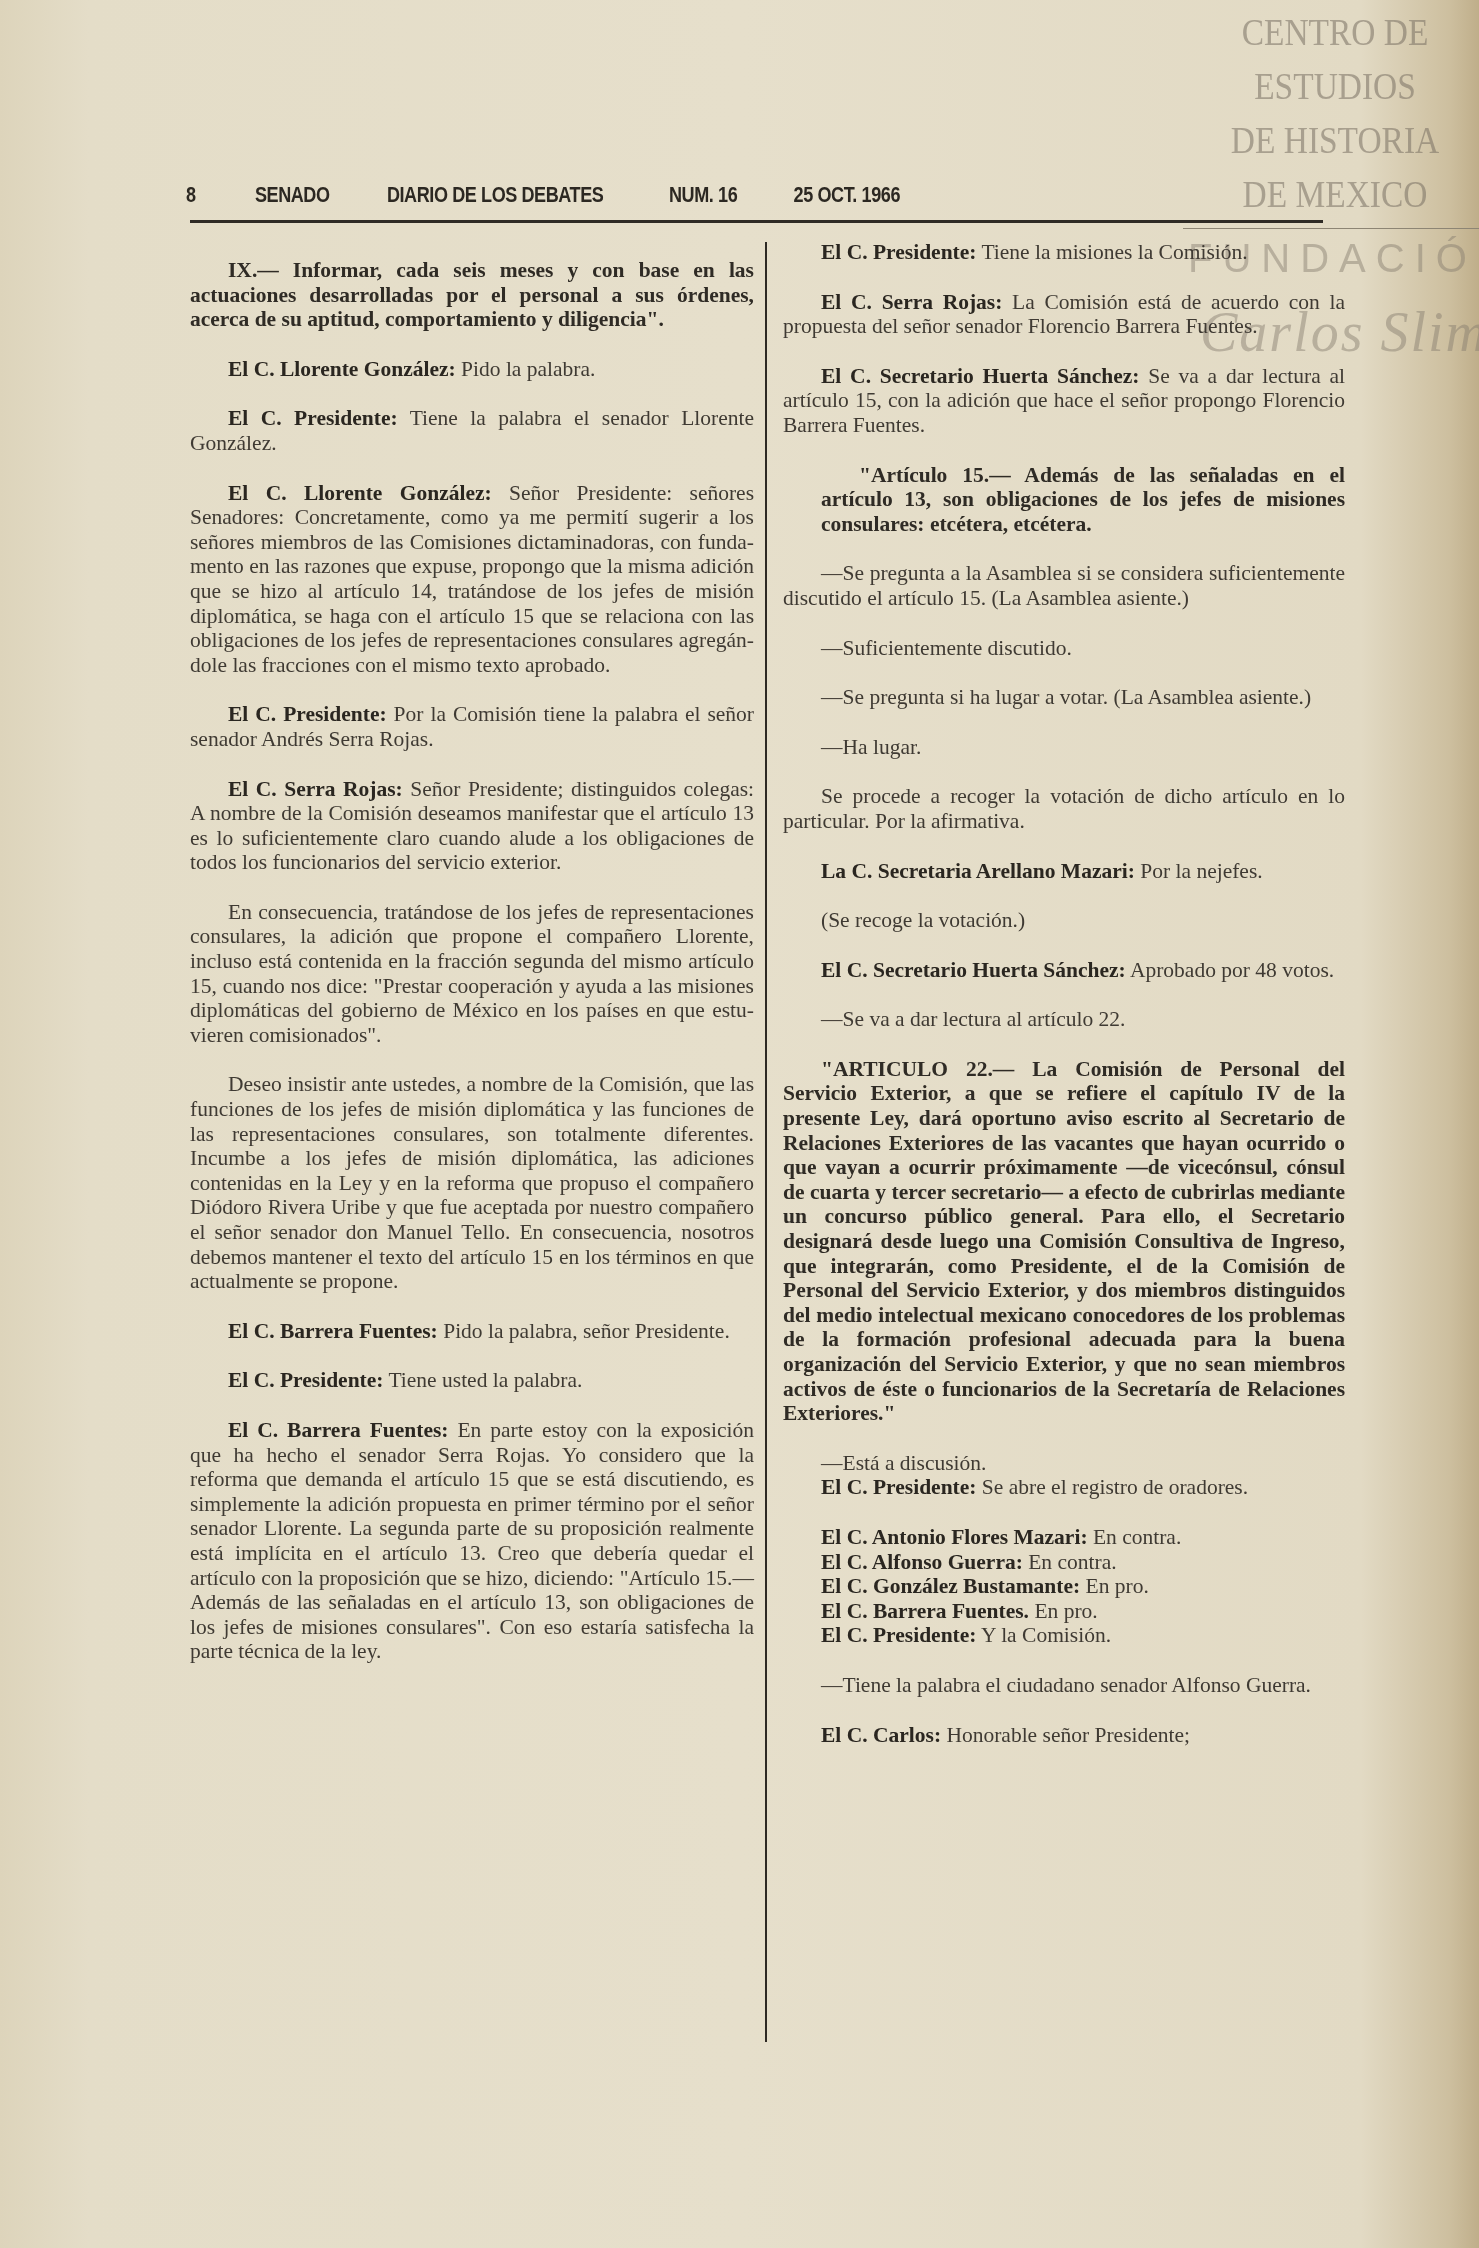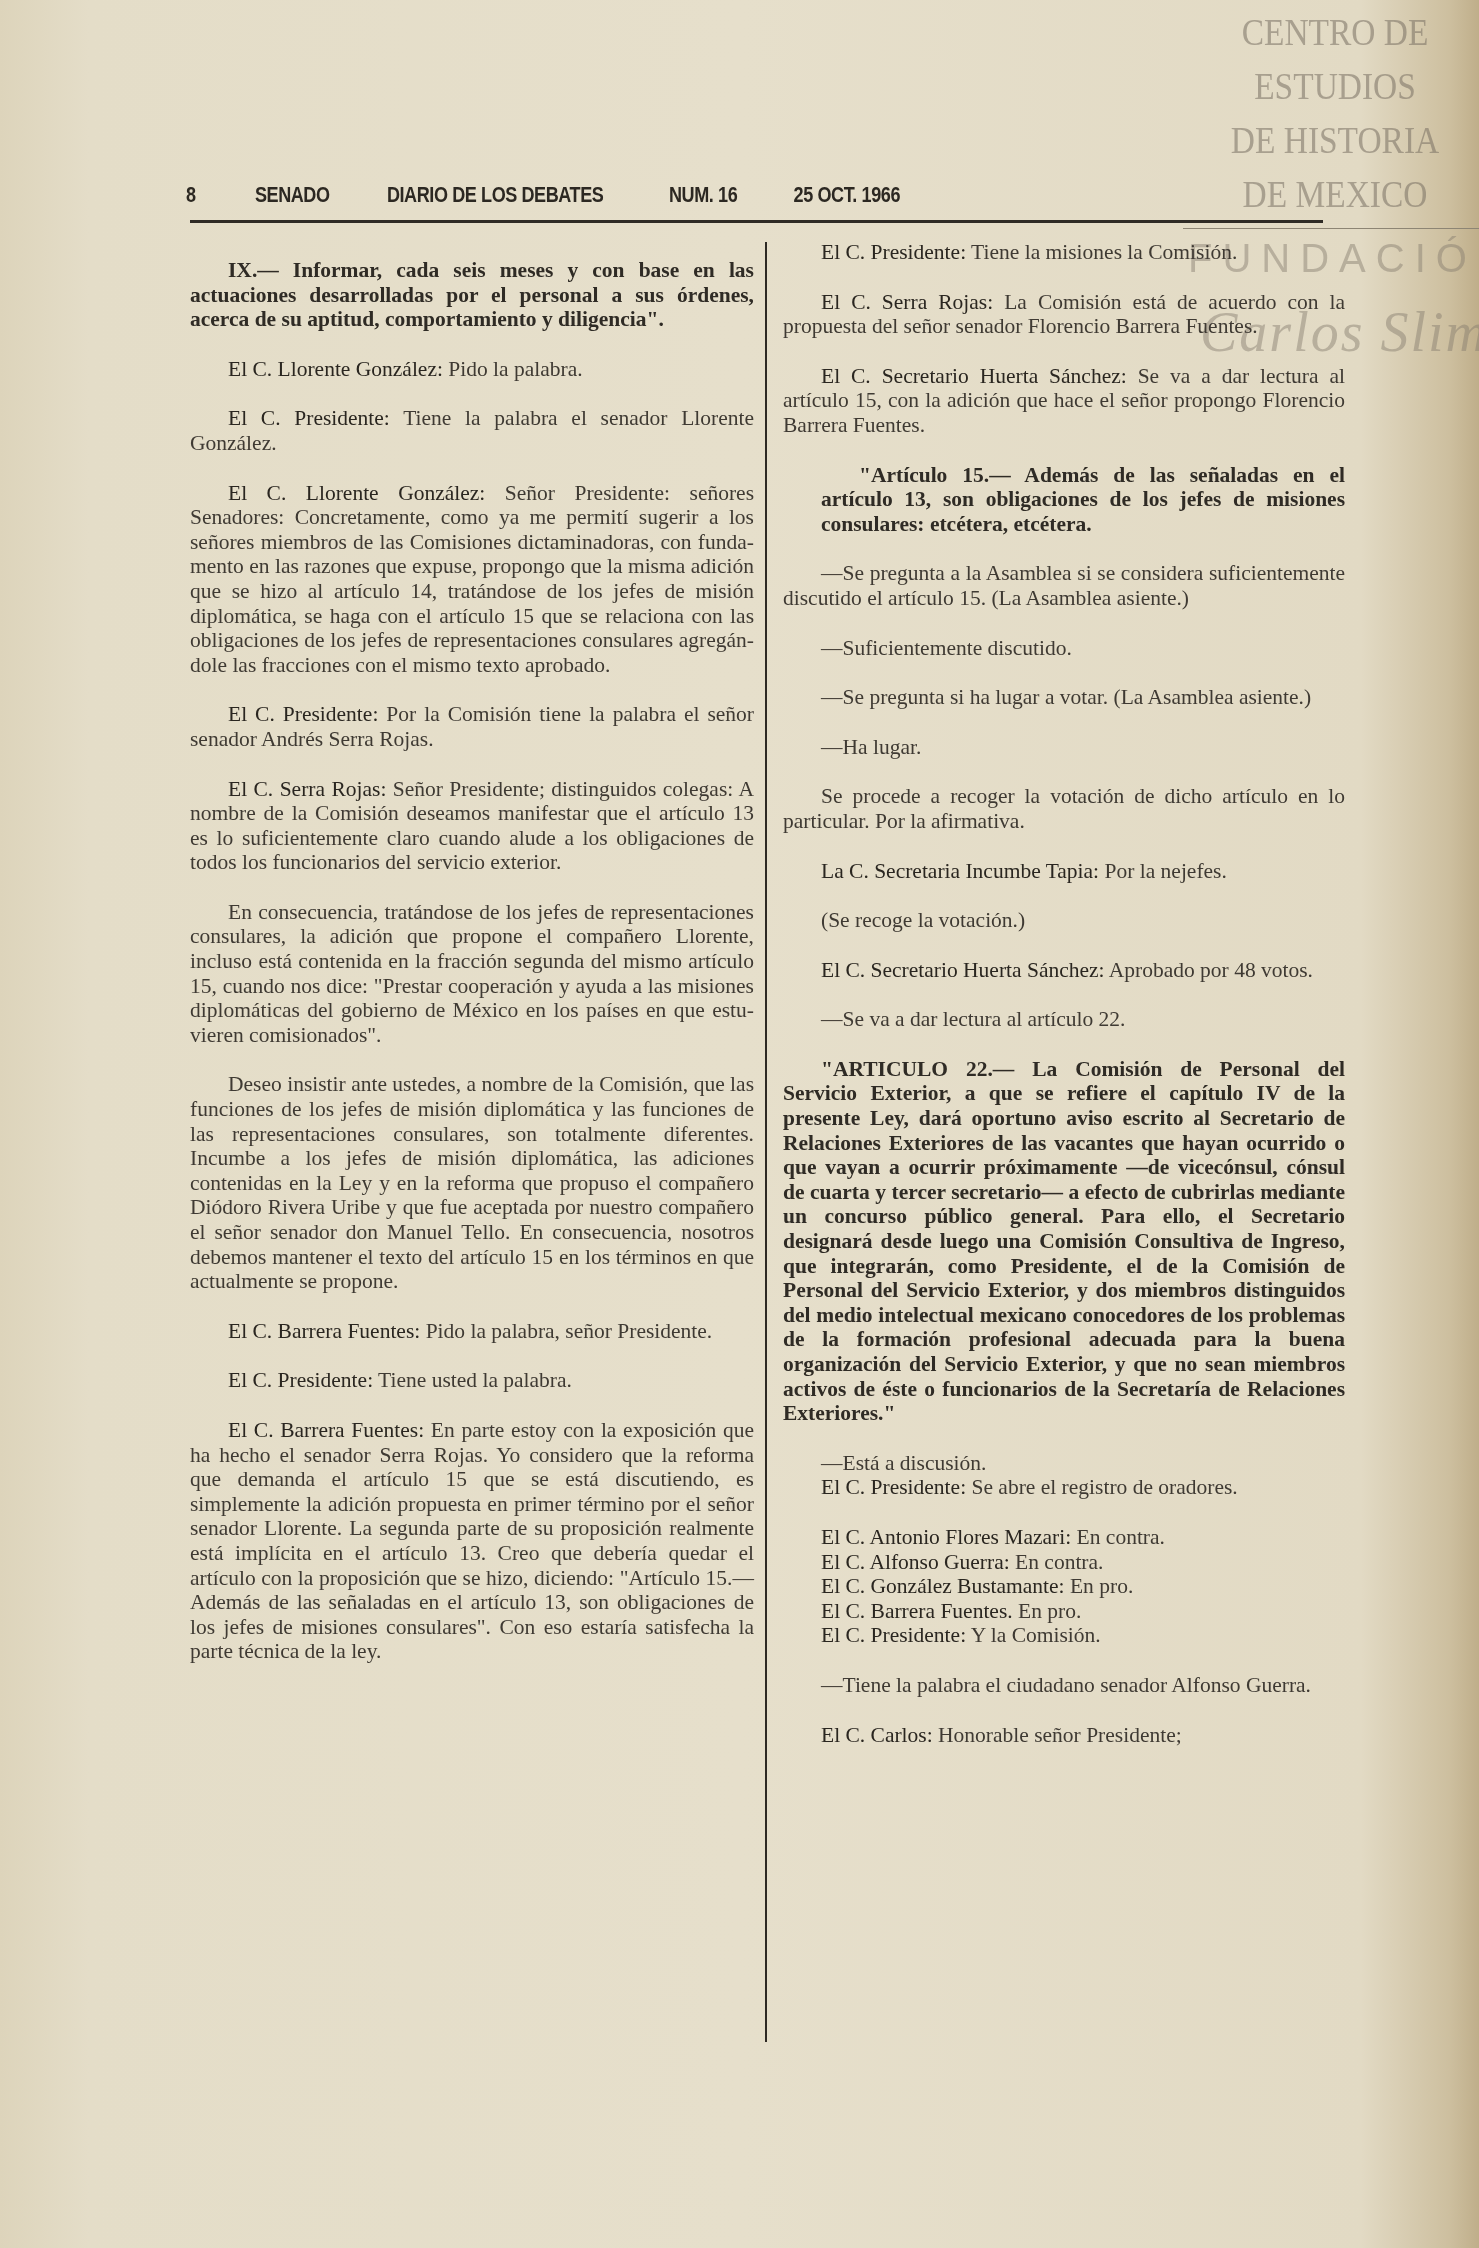--- a/index.html
+++ b/index.html
@@ -37,21 +37,21 @@
   .col {
     position: absolute; top: 240px;
     font-size: 21.5px; line-height: 24.6px;
     text-align: justify; hyphens: manual;
   }
   .col.left { left: 190px; width: 564px; margin-top: 18px; }
   .col.right { left: 783px; width: 562px; }
   .col p { margin: 0 0 25px 0; text-indent: 38px; }
   .col p.tight { margin-bottom: 0; }
   .col p.quote { padding-left: 38px; text-indent: 38px; font-weight: bold; color: #2f2b25; }
-  .spk { font-weight: normal; color: #2a2620; }
+  .spk { font-weight: bold; color: #2a2620; }
   .bold-block { font-weight: bold; color: #2f2b25; }
   .watermark {
     position: absolute; color: rgba(120,112,98,0.55);
     font-family: "Liberation Serif", "DejaVu Serif", serif;
     text-align: center; pointer-events: none; white-space: nowrap;
   }
   .wm-centro { left: 1190px; top: 5px; width: 290px; font-size: 38px; line-height: 54px; transform: scaleX(0.88); transform-origin: center top; }
   .wm-fundacion {
     left: 1188px; top: 236px; font-family: "Liberation Sans", "DejaVu Sans", sans-serif;
     font-size: 40px; letter-spacing: 10px; font-weight: normal; color: rgba(130,122,108,0.45);
@@ -104,21 +104,21 @@
   <div class="col right" id="right-col">
       <p><span class="spk">El C. Presidente:</span><span> Tiene la misiones la Co­misión.</span></p>
       <p><span class="spk">El C. Serra Rojas:</span><span> La Comisión está de acuerdo con la propuesta del señor senador Florencio Barrera Fuentes.</span></p>
       <p><span class="spk">El C. Secretario Huerta Sánchez:</span><span> Se va a dar lectura al artículo 15, con la adición que hace el señor propongo Florencio Barrera Fuentes.</span></p>
       <p class="quote"><span>"Artículo 15.— Además de las señaladas en el artículo 13, son obligaciones de los je­fes de misiones consulares: etcétera, etcétera.</span></p>
       <p><span>—Se pregunta a la Asamblea si se consi­dera suficientemente discutido el artículo 15. (La Asamblea asiente.)</span></p>
       <p><span>—Suficientemente discutido.</span></p>
       <p><span>—Se pregunta si ha lugar a votar. (La Asamblea asiente.)</span></p>
       <p><span>—Ha lugar.</span></p>
       <p><span>Se procede a recoger la votación de dicho artículo en lo particular. Por la afirmativa.</span></p>
-      <p><span class="spk">La C. Secretaria Incumbe Tapia:</span><span> Por la ne­jefes.</span></p>
+      <p><span class="spk">La C. Secretaria Arellano Mazari:</span><span> Por la ne­jefes.</span></p>
       <p><span>(Se recoge la votación.)</span></p>
       <p><span class="spk">El C. Secretario Huerta Sánchez:</span><span> Aprobado por 48 votos.</span></p>
       <p><span>—Se va a dar lectura al artículo 22.</span></p>
       <p><span class="bold-block">"ARTICULO 22.— La Comisión de Perso­nal del Servicio Exterior, a que se refiere el capítulo IV de la presente Ley, dará oportu­no aviso escrito al Secretario de Relaciones Ex­teriores de las vacantes que hayan ocurrido o que vayan a ocurrir próximamente —de vice­cónsul, cónsul de cuarta y tercer secretario— a efecto de cubrirlas mediante un concurso públi­co general. Para ello, el Secretario designará des­de luego una Comisión Consultiva de Ingre­so, que integrarán, como Presidente, el de la Comisión de Personal del Servicio Exterior, y dos miembros distinguidos del medio intelec­tual mexicano conocedores de los problemas de la formación profesional adecuada para la buena organización del Servicio Exterior, y que no sean miembros activos de éste o funciona­rios de la Secretaría de Relaciones Exteriores."</span></p>
       <p class="tight"><span>—Está a discusión.</span></p>
       <p><span class="spk">El C. Presidente:</span><span> Se abre el registro de ora­dores.</span></p>
       <p class="tight"><span class="spk">El C. Antonio Flores Mazari:</span><span> En contra.</span></p>
       <p class="tight"><span class="spk">El C. Alfonso Guerra:</span><span> En contra.</span></p>
       <p class="tight"><span class="spk">El C. González Bustamante:</span><span> En pro.</span></p>
       <p class="tight"><span class="spk">El C. Barrera Fuentes.</span><span> En pro.</span></p>

